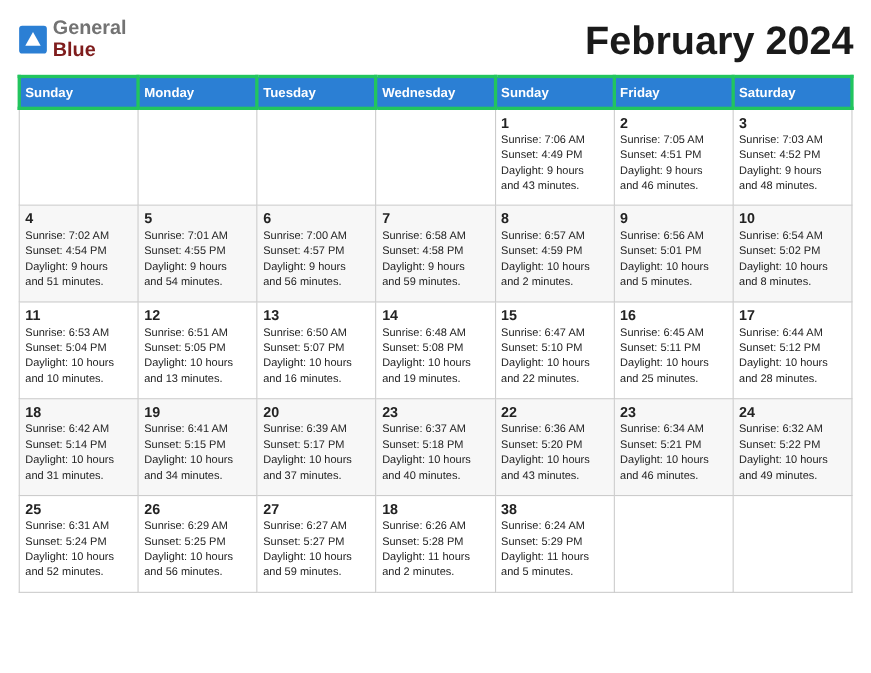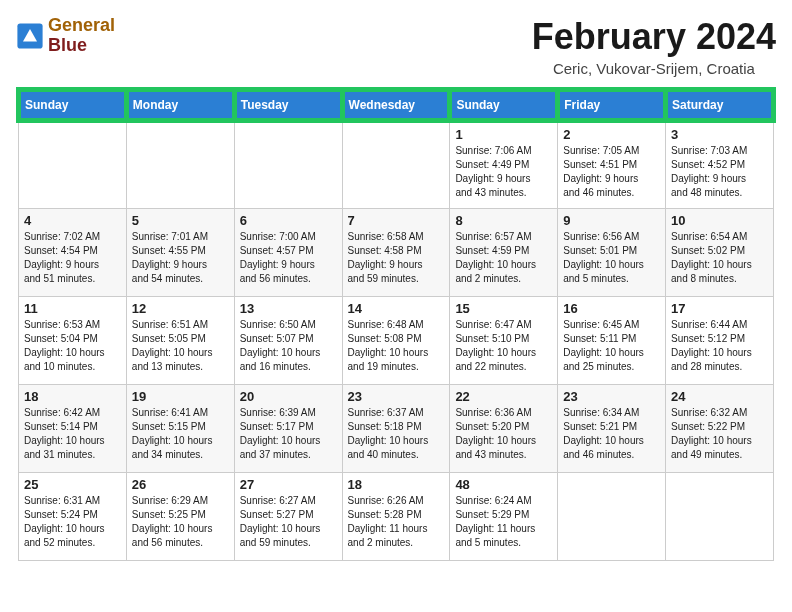--- a/index.html
+++ b/index.html
@@ -21,21 +21,21 @@
       align-items: center;
       gap: 4px;
     }
     .logo-text {
       font-size: 18px;
       font-weight: bold;
       color: #1a1a1a;
       line-height: 1.1;
     }
     .logo-text span {
-      color: #a16207;
+      color: #737373;
     }
     .logo-icon {
       width: 28px;
       height: 28px;
     }
     .title-area {
       text-align: center;
     }
     .month-title {
       font-size: 36px;
@@ -52,21 +52,21 @@
       border-collapse: collapse;
       table-layout: fixed;
     }
     th {
       background: #2b7fd4;
       color: #fff;
       font-size: 12px;
       font-weight: bold;
       padding: 6px 4px;
       text-align: left;
-      border: 5px solid #22c55e;
+      border: 3px solid #22c55e;
     }
     td {
       border: 1px solid #ccc;
       vertical-align: top;
       padding: 4px 5px;
       font-size: 10.5px;
       color: #222;
       height: 88px;
     }
     .day-num {
@@ -99,21 +99,20 @@
       <rect x="2" y="2" width="36" height="36" rx="4" fill="#2b7fd4"></rect>
       <polygon points="10,28 20,10 30,28" fill="white"></polygon>
     </svg>
     <div class="logo-text">
       <div><span>General</span></div>
       <div><span style="color:#7f1d1d;">Blue</span></div>
     </div>
   </div>
   <div class="title-area">
     <div class="month-title">February 2024</div>
-    <div class="location-title">Ceric, Vukovar-Srijem, Croatia</div>
   </div>
 </div>
 
 <table>
   <thead>
     <tr id="weekday-header">
     <th>Sunday</th>
         <th>Monday</th>
         <th>Tuesday</th>
         <th>Wednesday</th>
@@ -242,20 +241,20 @@
         </td>
         <td>
           <span class="day-num">27</span>
           <div class="day-info">Sunrise: 6:27 AM<br>Sunset: 5:27 PM<br>Daylight: 10 hours<br>and 59 minutes.</div>
         </td>
         <td>
           <span class="day-num">18</span>
           <div class="day-info">Sunrise: 6:26 AM<br>Sunset: 5:28 PM<br>Daylight: 11 hours<br>and 2 minutes.</div>
         </td>
         <td>
-          <span class="day-num">48</span>
+          <span class="day-num">38</span>
           <div class="day-info">Sunrise: 6:24 AM<br>Sunset: 5:29 PM<br>Daylight: 11 hours<br>and 5 minutes.</div>
         </td>
         <td class="empty"></td>
         <td class="empty"></td>
       </tr>
     </tbody>
 </table>
 
 </body></html>

